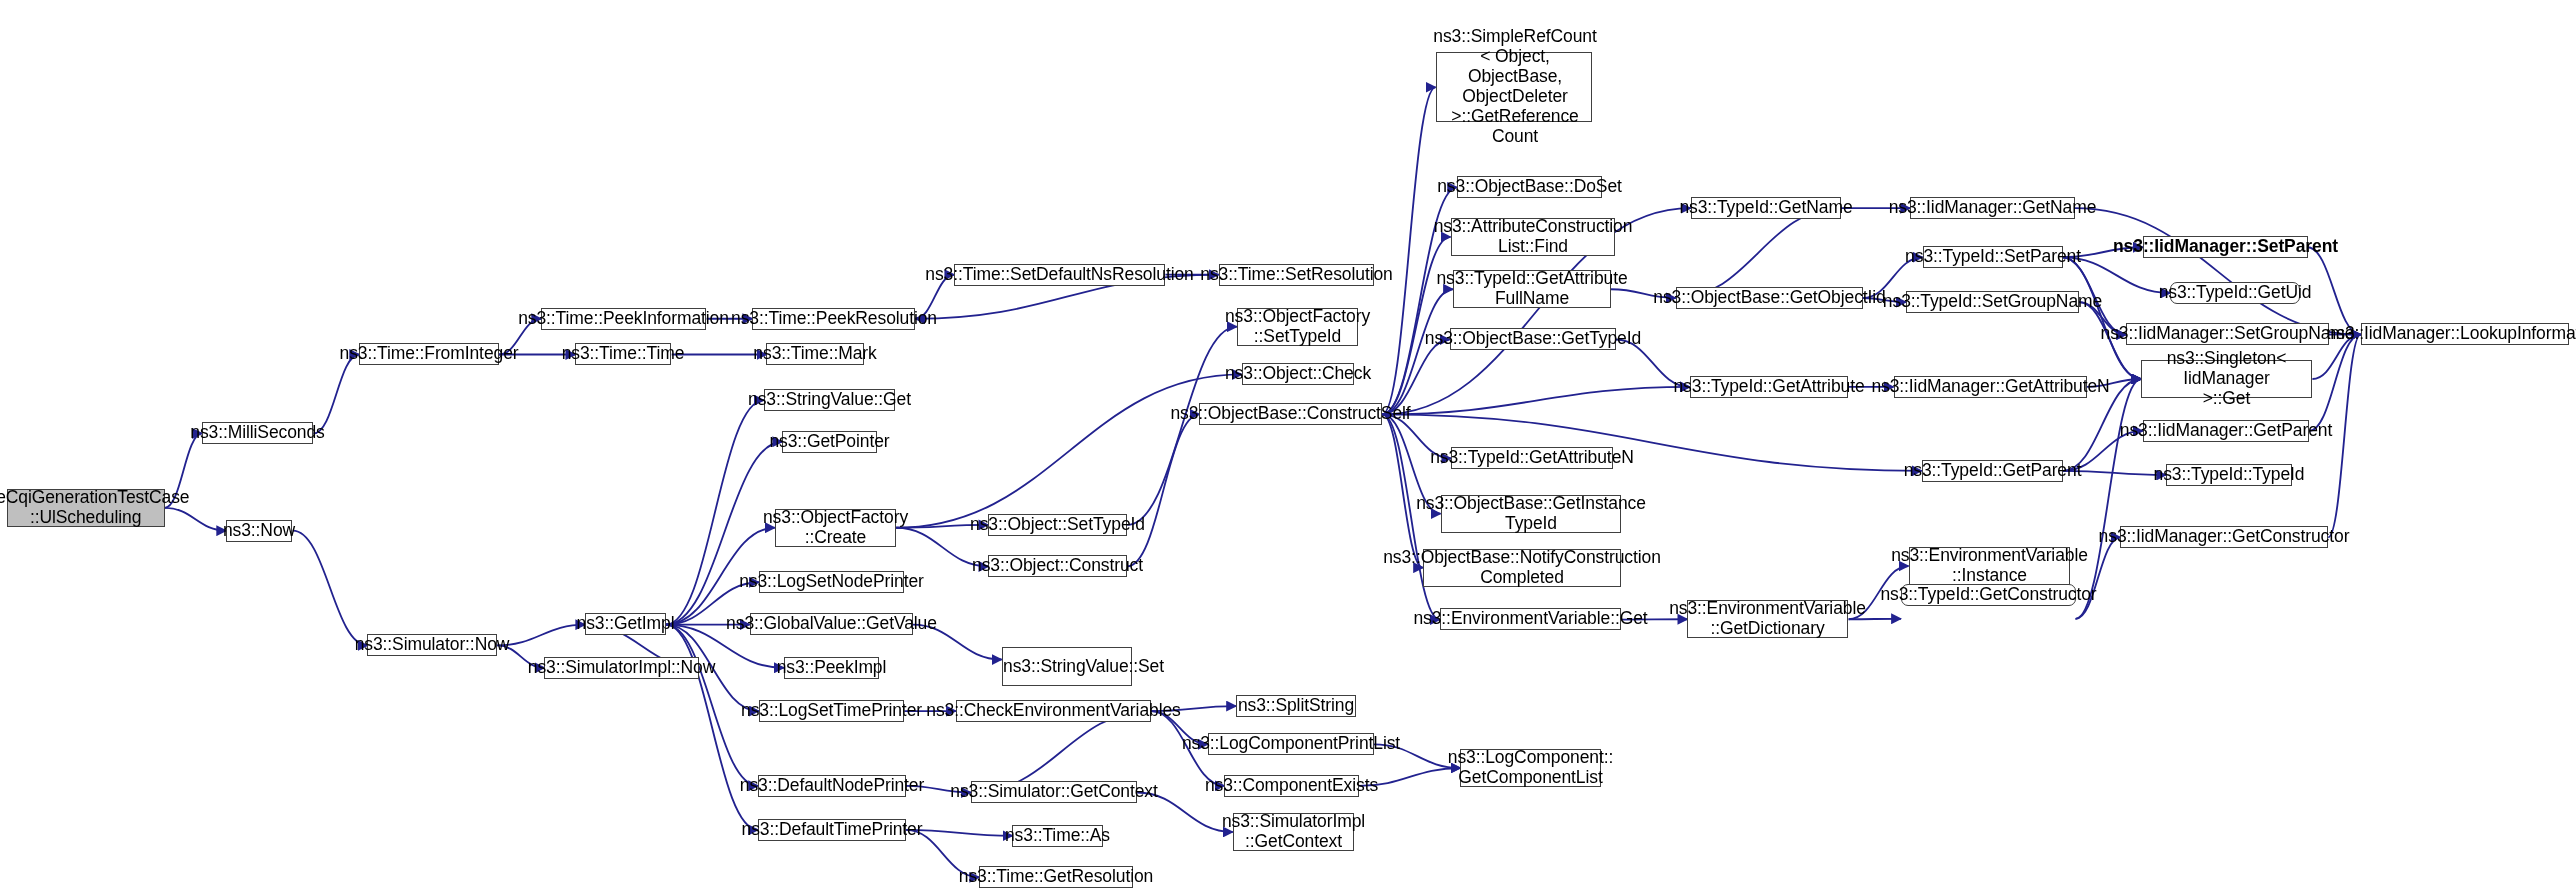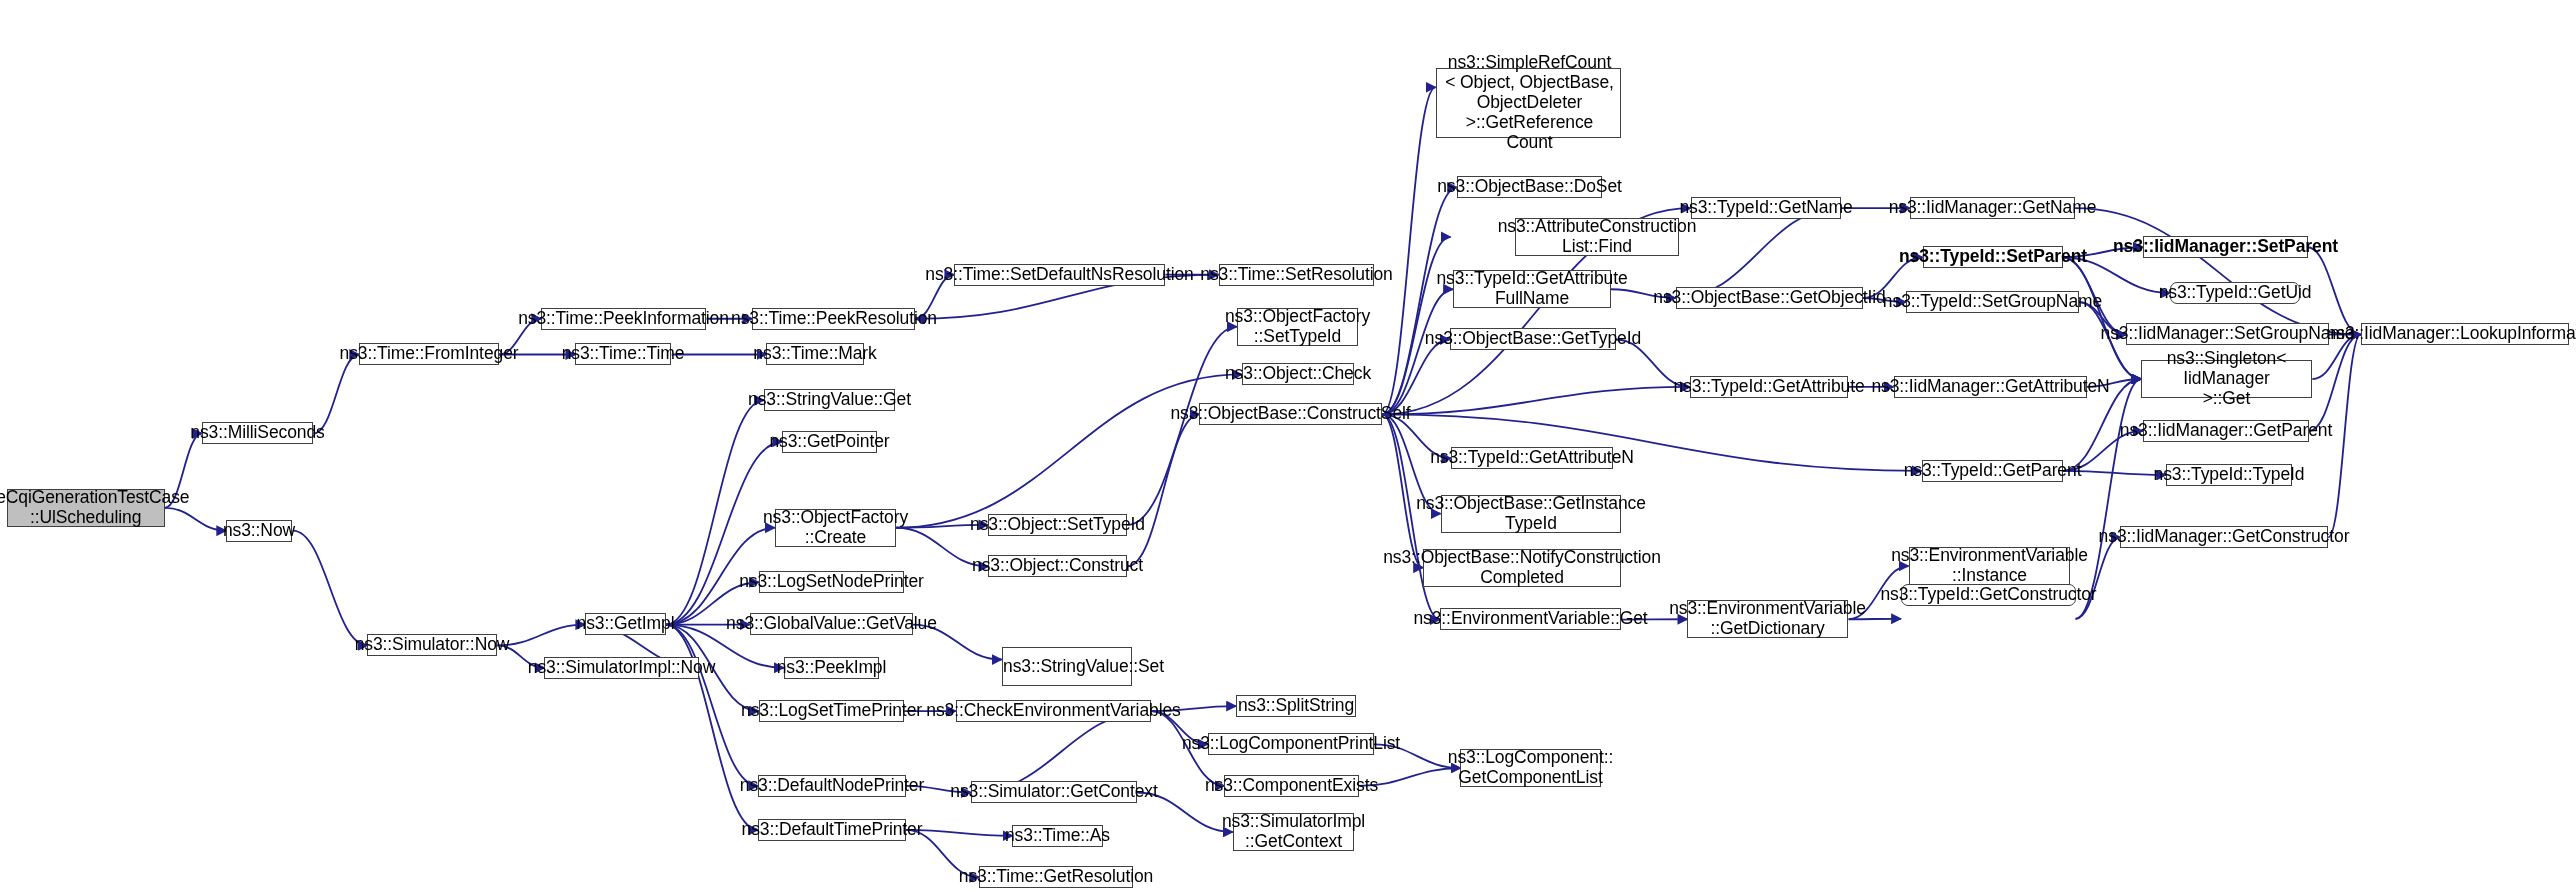--- a/index.html
+++ b/index.html
@@ -173,43 +173,43 @@
       <div class="node" style="left: 1012px; top: 825px; width: 91px; height: 22.4px;"><span>ns3::Time::As</span></div>
       <div class="node" style="left: 979px; top: 866px; width: 154px; height: 22.4px;"><span>ns3::Time::GetResolution</span></div>
       <div class="node" style="left: 1236px; top: 695px; width: 120px; height: 22.4px;"><span>ns3::SplitString</span></div>
       <div class="node" style="left: 1208px; top: 733px; width: 166px; height: 22.4px;"><span>ns3::LogComponentPrintList</span></div>
       <div class="node" style="left: 1224px; top: 775px; width: 135px; height: 22.4px;"><span>ns3::ComponentExists</span></div>
       <div class="node" style="left: 1233px; top: 813px; width: 121px; height: 38px;"><span>ns3::SimulatorImpl
 ::GetContext</span></div>
       <div class="node" style="left: 1460px; top: 749px; width: 141px; height: 38px;"><span>ns3::LogComponent::
 GetComponentList</span></div>
       <div class="node" style="left: 1199px; top: 403px; width: 183px; height: 22.4px;"><span>ns3::ObjectBase::ConstructSelf</span></div>
-      <div class="node" style="left: 1436px; top: 68px; width: 185px; height: 70px; padding-left: 7px;"><span>ns3::SimpleRefCount
+      <div class="node" style="left: 1436px; top: 52px; width: 156px; height: 70px; padding-left: 7px;"><span>ns3::SimpleRefCount
 &lt; Object, ObjectBase,
 ObjectDeleter &gt;::GetReference
 Count</span></div>
       <div class="node" style="left: 1457px; top: 176px; width: 145px; height: 22.4px;"><span>ns3::ObjectBase::DoSet</span></div>
-      <div class="node" style="left: 1515px; top: 218px; width: 164px; height: 38px;"><span>ns3::AttributeConstruction
+      <div class="node" style="left: 1451px; top: 218px; width: 164px; height: 38px;"><span>ns3::AttributeConstruction
 List::Find</span></div>
       <div class="node" style="left: 1453px; top: 270px; width: 158px; height: 38px;"><span>ns3::TypeId::GetAttribute
 FullName</span></div>
       <div class="node" style="left: 1450px; top: 328px; width: 166px; height: 22.4px;"><span>ns3::ObjectBase::GetTypeId</span></div>
       <div class="node" style="left: 1451px; top: 447px; width: 162px; height: 22.4px;"><span>ns3::TypeId::GetAttributeN</span></div>
       <div class="node" style="left: 1441px; top: 495px; width: 180px; height: 38px;"><span>ns3::ObjectBase::GetInstance
 TypeId</span></div>
       <div class="node" style="left: 1423px; top: 549px; width: 198px; height: 38px;"><span>ns3::ObjectBase::NotifyConstruction
 Completed</span></div>
       <div class="node" style="left: 1440px; top: 608px; width: 181px; height: 22.4px;"><span>ns3::EnvironmentVariable::Get</span></div>
       <div class="node" style="left: 1691px; top: 197px; width: 150px; height: 22.4px;"><span>ns3::TypeId::GetName</span></div>
       <div class="node" style="left: 1676px; top: 287px; width: 187px; height: 22.4px;"><span>ns3::ObjectBase::GetObjectIid</span></div>
       <div class="node" style="left: 1690px; top: 376px; width: 158px; height: 22.4px;"><span>ns3::TypeId::GetAttribute</span></div>
       <div class="node" style="left: 1687px; top: 600px; width: 161px; height: 38px;"><span>ns3::EnvironmentVariable
 ::GetDictionary</span></div>
       <div class="node" style="left: 1910px; top: 197px; width: 165px; height: 22.4px;"><span>ns3::IidManager::GetName</span></div>
-      <div class="node" style="left: 1923px; top: 246px; width: 140px; height: 22.4px; font-weight: bold;"><span>ns3::TypeId::SetParent</span></div>
+      <div class="node" style="left: 1923px; top: 246px; width: 140px; height: 22.4px;"><span>ns3::TypeId::SetParent</span></div>
       <div class="node" style="left: 1906px; top: 291px; width: 173px; height: 22.4px;"><span>ns3::TypeId::SetGroupName</span></div>
       <div class="node" style="left: 1894px; top: 376px; width: 193px; height: 22.4px;"><span>ns3::IidManager::GetAttributeN</span></div>
       <div class="node" style="left: 1922px; top: 460px; width: 141px; height: 22.4px;"><span>ns3::TypeId::GetParent</span></div>
       <div class="node" style="left: 1909px; top: 547px; width: 161px; height: 38px;"><span>ns3::EnvironmentVariable
 ::Instance</span></div>
       <div class="node" style="left: 1901px; top: 584px; width: 175px; height: 22.4px; border-radius: 7px;"><span>ns3::TypeId::GetConstructor</span></div>
       <div class="node" style="left: 2143px; top: 236px; width: 165px; height: 22.4px; font-weight: bold;"><span>ns3::IidManager::SetParent</span></div>
       <div class="node" style="left: 2170px; top: 282px; width: 130px; height: 22.4px; border-radius: 7px;"><span>ns3::TypeId::GetUid</span></div>
       <div class="node" style="left: 2126px; top: 323px; width: 203px; height: 22.4px;"><span>ns3::IidManager::SetGroupName</span></div>
       <div class="node" style="left: 2141px; top: 360px; width: 171px; height: 38px;"><span>ns3::Singleton&lt; IidManager

